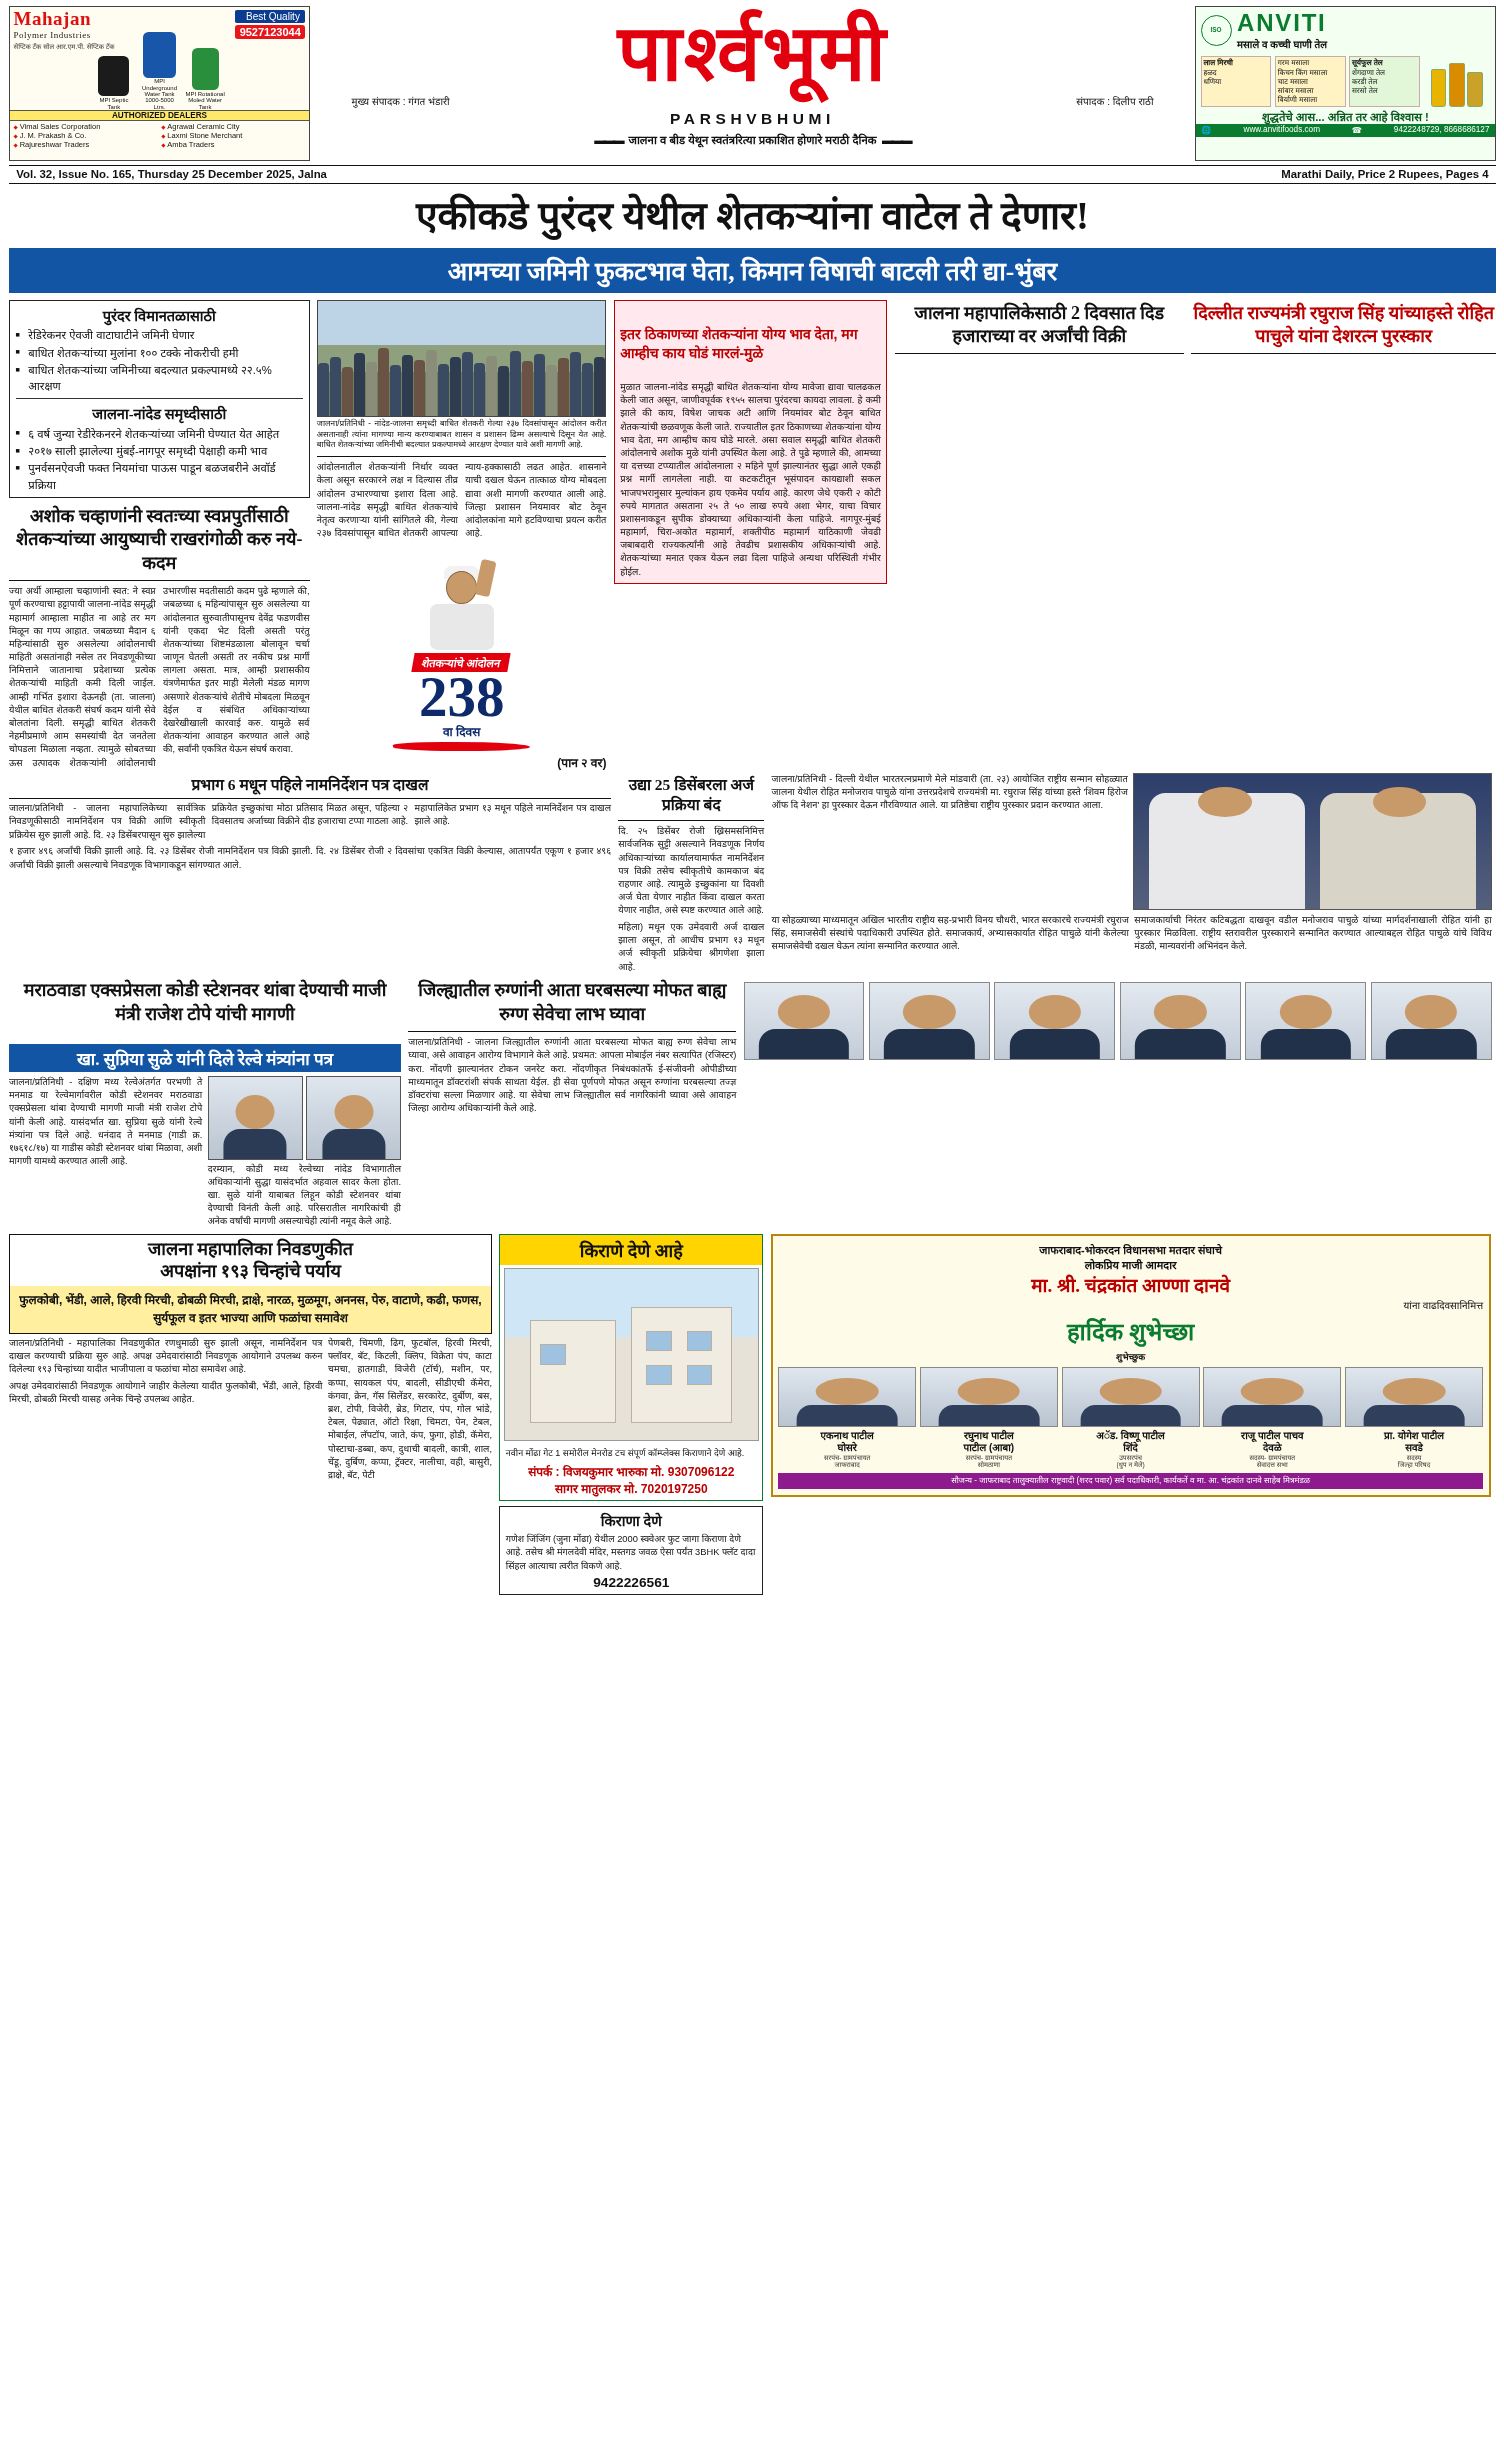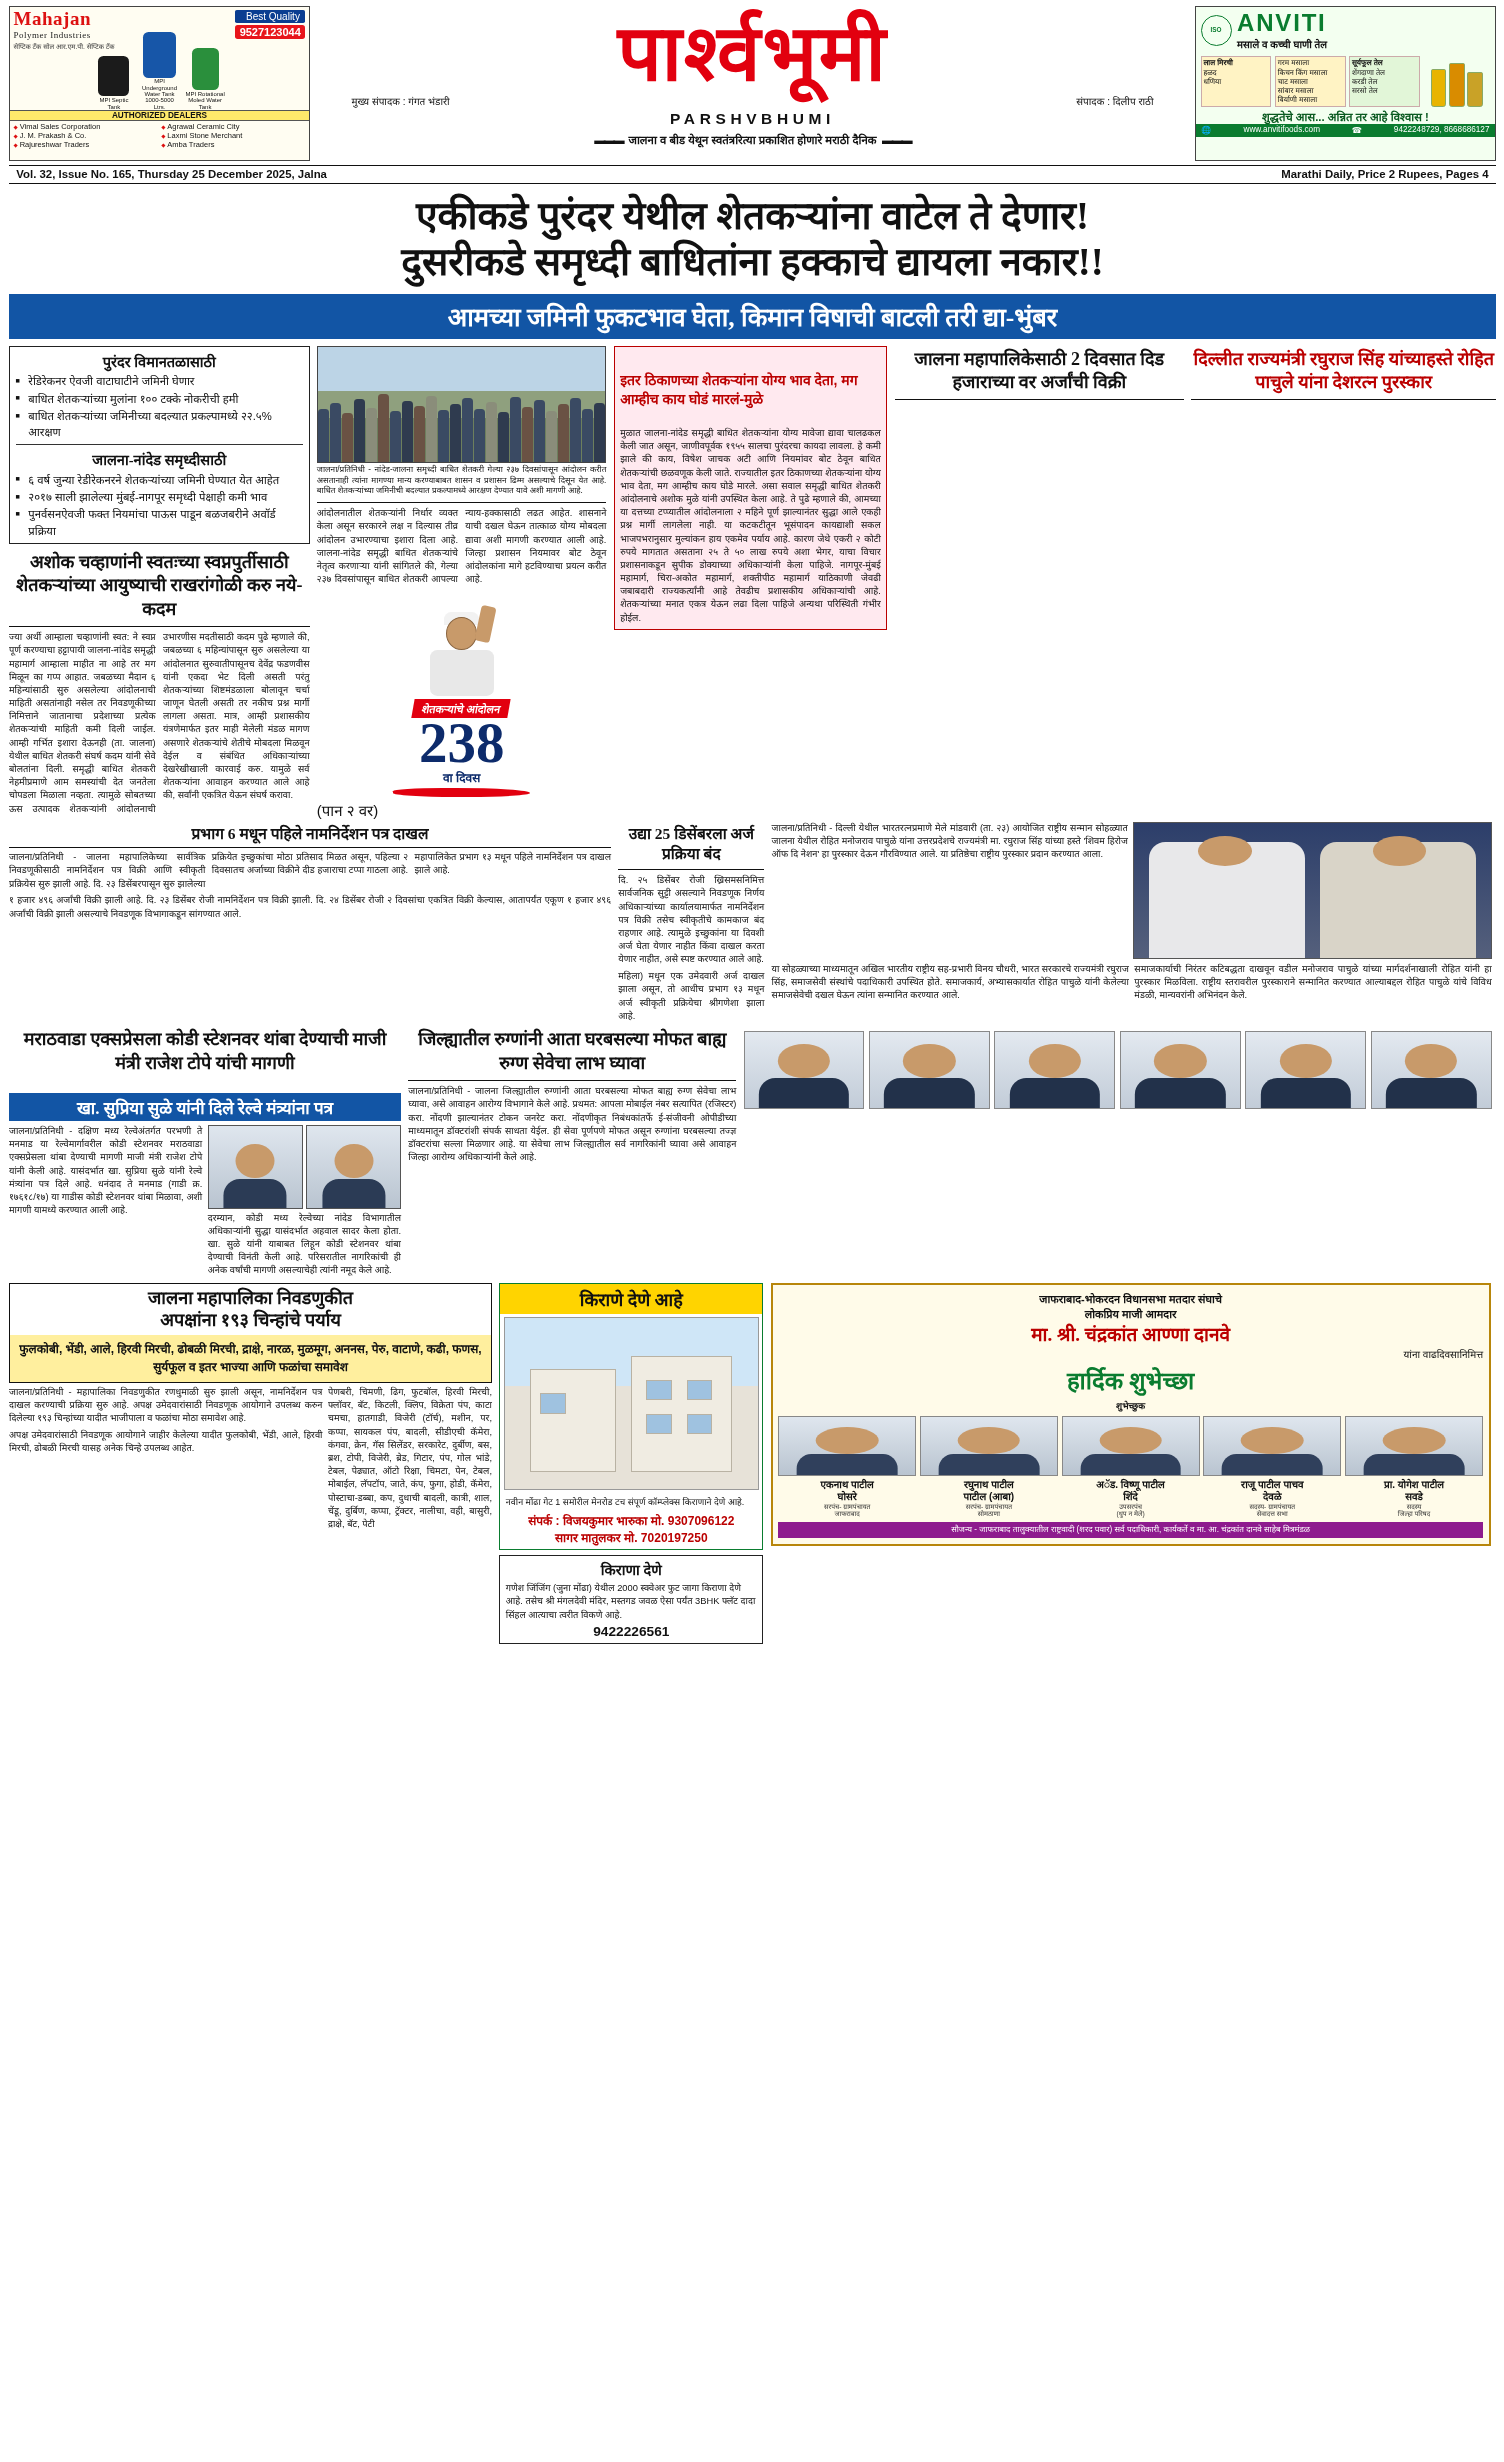--- a/index.html
+++ b/index.html
@@ -143,21 +143,21 @@
 
   .award-photo { height:137px; border:0.9px solid #555; background:linear-gradient(#2c3e6a,#55607c); position:relative; overflow:hidden;}
   .award-photo .p1,.award-photo .p2 { position:absolute; bottom:0; width:44%; height:86%; background:#e8e8ea; border-radius:16.4px 16.4px 0 0;}
   .award-photo .p1 { left:4%; } .award-photo .p2 { right:4%; background:#d9d4c8;}
   .award-photo .h1,.award-photo .h2{ position:absolute; width:15%; height:22%; border-radius:50%; background:#c89a6a; bottom:68%;}
   .award-photo .h1{left:18%;} .award-photo .h2{right:18%;}
 
   .red-head { color:#b00; }
   .twocolflow { column-count:2; column-gap:7.3px; }
   .threecolflow { column-count:3; column-gap:6.4px; }
-  .contd { font-size:15px; font-weight:normal; }
+  .contd { font-size:12px; font-weight:bold; text-align:right;}
   .ttl-underline { border-bottom:1.8px solid #111; padding-bottom:2.7px; margin-bottom:3.6px;}
 </style>
 </head>
 <body>
 
 <div class="page">
 
   <div class="masthead">
 
     <div class="ad-left">
@@ -253,21 +253,20 @@
     </div>
   </div>
 
   <div class="issue-bar">
     <span>Vol. 32, Issue No. 165, Thursday 25 December 2025, Jalna</span>
     <span>Marathi Daily, Price 2 Rupees, Pages 4</span>
   </div>
 
   <div class="lead">
     <span class="l2">एकीकडे पुरंदर येथील शेतकऱ्यांना वाटेल ते देणार!</span>
-    <span class="l2">दुसरीकडे समृध्दी बाधितांना हक्काचे द्यायला नकार!!</span>
   </div>
   <div class="blue-bar">आमच्या जमिनी फुकटभाव घेता, किमान विषाची बाटली तरी द्या-भुंबर</div>
 
   <div class="cols">
 
     <div class="col c1">
       <div class="box">
         <h4>पुरंदर विमानतळासाठी</h4>
         <ul class="bullets">
           <li>रेडिरेकनर ऐवजी वाटाघाटीने जमिनी घेणार</li>

